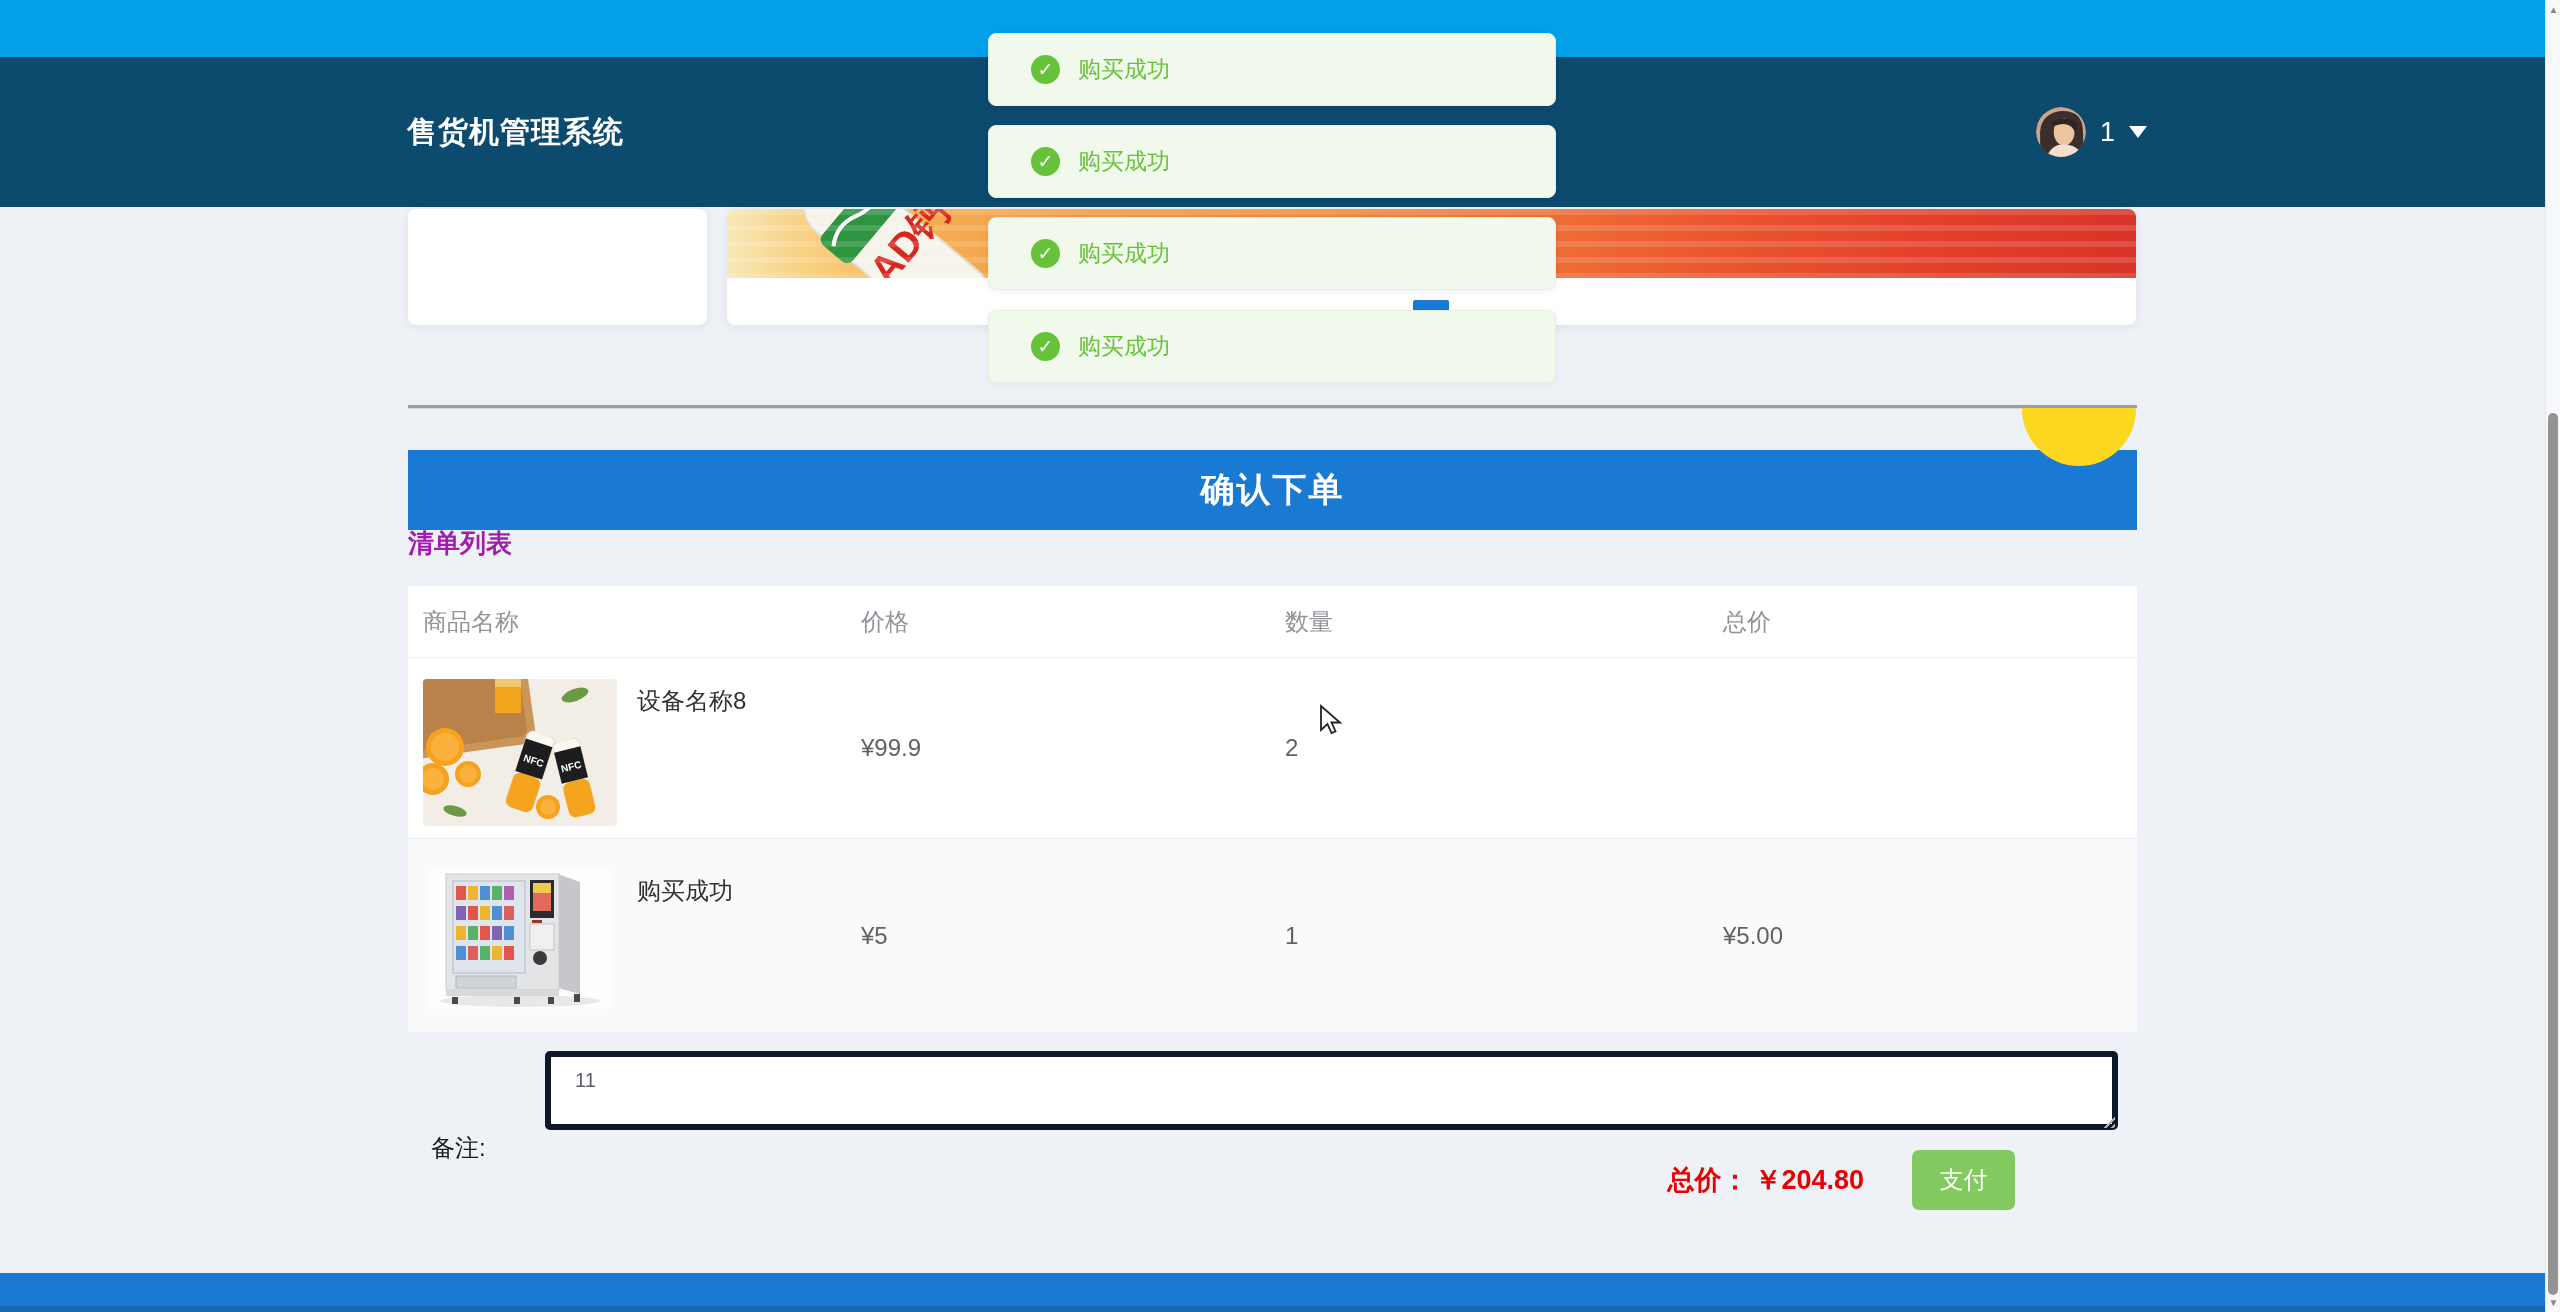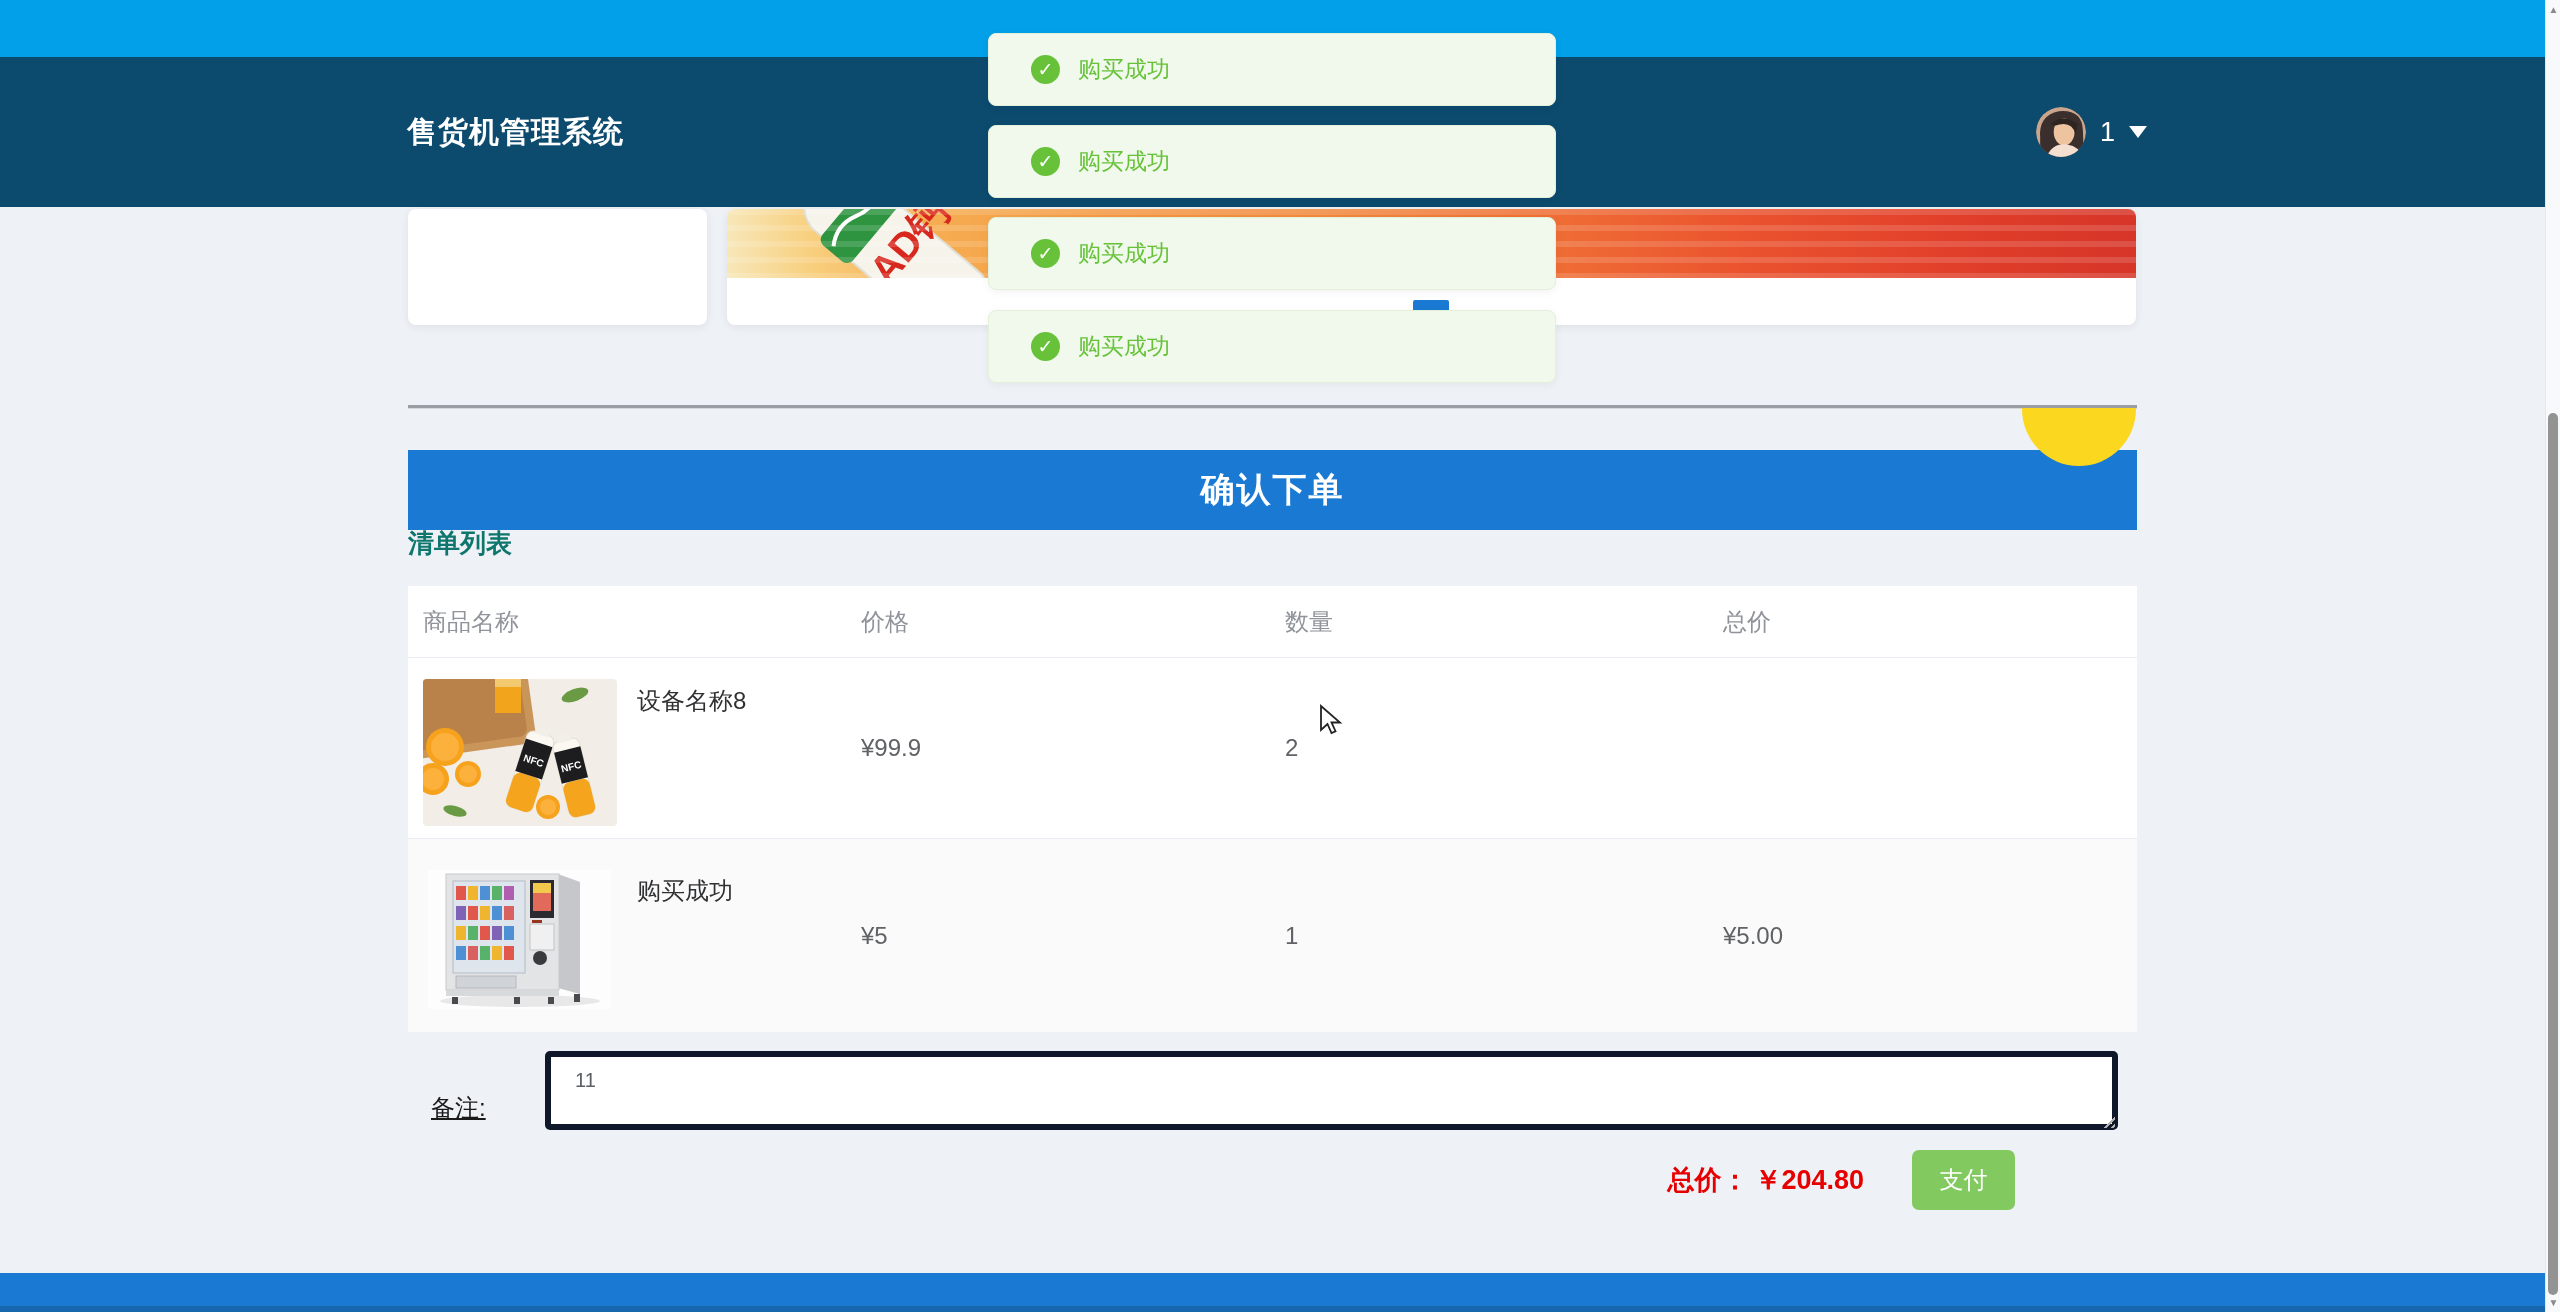--- a/index.html
+++ b/index.html
@@ -27,35 +27,35 @@
     box-shadow:0 2px 10px rgba(0,0,0,.05);z-index:60;}
   .toast-icon{width:29px;height:29px;border-radius:50%;background:#67c23a;color:#fff;display:flex;
     align-items:center;justify-content:center;font-size:19px;font-weight:700;flex:0 0 29px;}
   .toast-text{color:#67c23a;font-size:23px;}
   
   .divider{position:absolute;left:408px;top:405px;width:1729px;height:3px;background:#9a9ea4;box-shadow:0 1px 0 #d6d8da;}
   .half-circle{position:absolute;left:2022px;top:408px;width:114px;height:58px;background:#fbd71f;
     border-radius:0 0 58px 58px;z-index:5;}
   .section-bar{position:absolute;left:408px;top:450px;width:1729px;height:80px;background:#1a79d2;
     display:flex;align-items:center;justify-content:center;color:#fff;font-size:34px;font-weight:700;letter-spacing:2px;}
-  .list-title{position:absolute;left:408px;top:526px;font-size:26px;font-weight:700;color:#0f766e;}
+  .list-title{position:absolute;left:408px;top:526px;font-size:26px;font-weight:700;color:#a21caf;}
   
   .table{position:absolute;left:408px;top:586px;width:1729px;height:446px;background:#fff;}
   .t-header{position:relative;height:72px;border-bottom:1px solid #e9edf3;box-sizing:border-box;}
   .t-h{position:absolute;top:0;height:72px;display:flex;align-items:center;color:#909399;font-size:24px;}
   .c1{left:15px;} .c2{left:453px;} .c3{left:877px;} .c4{left:1315px;}
   .t-row1{position:relative;height:181px;border-bottom:1px solid #e9edf3;box-sizing:border-box;background:#fff;}
   .t-row2{position:relative;height:193px;background:#fafafa;}
   .cell-mid{position:absolute;top:0;height:100%;display:flex;align-items:center;color:#606266;font-size:24px;text-align:right;}
   .prod-name{position:absolute;color:#303133;font-size:24px;}
   .img1{position:absolute;left:15px;top:21px;width:194px;height:147px;border-radius:4px;overflow:hidden;}
   .img2{position:absolute;left:20px;top:31px;width:183px;height:139px;overflow:hidden;}
   .name1{left:229px;top:27px;} .name2{left:229px;top:36px;}
   
-  .remark-label{position:absolute;left:431px;top:1092px;font-size:24px;color:#1a1a1a;text-decoration:underline;}
+  .remark-label{position:absolute;left:431px;top:1132px;font-size:24px;color:#1a1a1a;}
   .remark-box{position:absolute;left:545px;top:1051px;width:1573px;height:79px;box-sizing:border-box;
     background:#fff;border:6px solid #0f172a;border-radius:5px;padding:10px 24px;font-size:20px;color:#5c6066;
     font-family:"Liberation Sans","DejaVu Sans",sans-serif;resize:none;outline:none;line-height:1.3;}
   .ta-handle{position:absolute;left:2100px;top:1113px;width:15px;height:15px;
     background:repeating-linear-gradient(135deg,transparent 0 3px,#b3b3b3 3px 5px);
     clip-path:polygon(100% 0,100% 100%,0 100%);}
   
   .pay-row{position:absolute;left:408px;top:1150px;width:1729px;height:60px;display:flex;align-items:center;
     justify-content:flex-end;padding-right:122px;gap:26px;box-sizing:border-box;}
   .total{color:#e60000;font-weight:700;font-size:27px;white-space:nowrap;}

